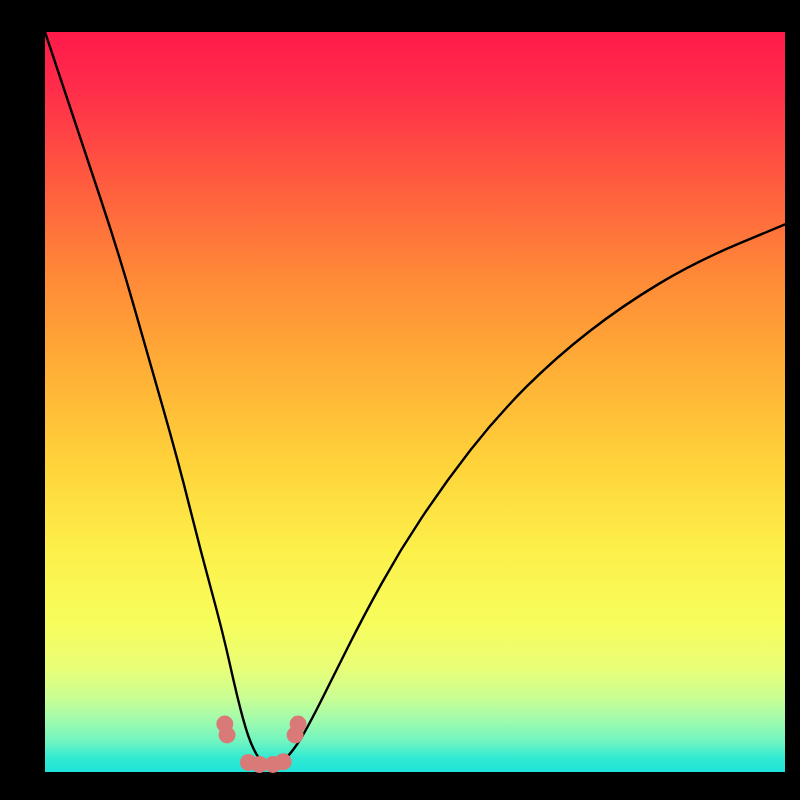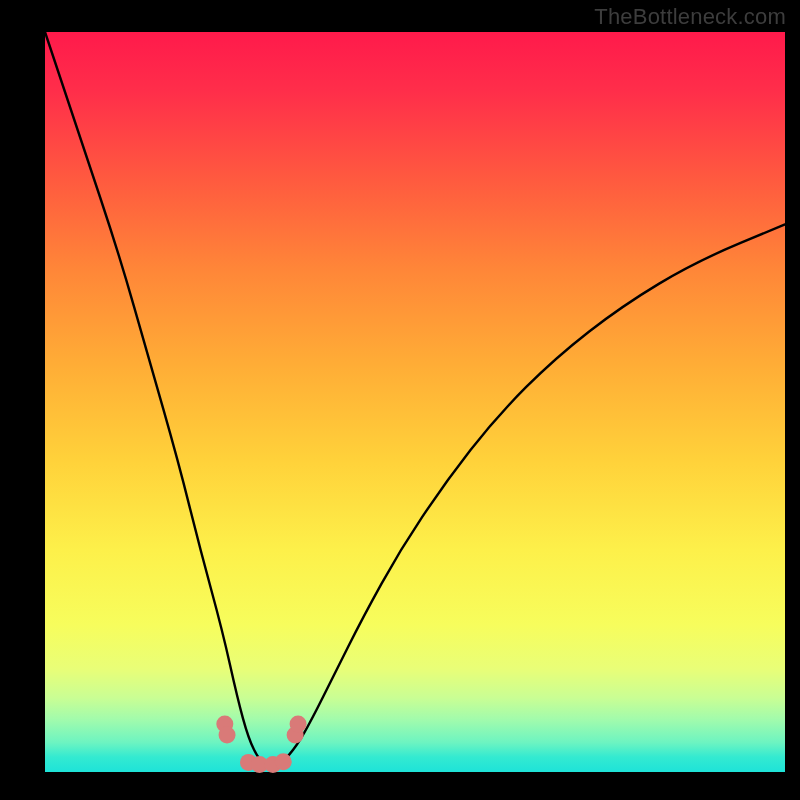--- a/index.html
+++ b/index.html
@@ -64,21 +64,20 @@
     color: #3d3d3d;
     font-size: 22px;
     letter-spacing: 0.2px;
   }
 </style>
 </head>
 <body>
 
 <div class="frame">
 
-  <div class="watermark">TheBottleneck.com</div>
 
   <div class="plot-area">
     <div class="gradient-bg"></div>
 
     <svg class="curve" viewBox="0 0 740 740" preserveAspectRatio="none">
       <path id="main-curve" fill="none" stroke="#000" stroke-width="2.4" stroke-linecap="round" stroke-linejoin="round" d="M 0.00 0.00 Q 0.00 0.00 18.50 55.50 Q 37.00 111.00 55.50 166.50 Q 74.00 222.00 88.80 273.80 Q 103.60 325.60 118.40 377.40 Q 133.20 429.20 144.30 473.60 Q 155.40 518.00 166.50 558.70 Q 177.60 599.40 185.00 632.70 Q 192.40 666.00 197.95 686.35 Q 203.50 706.70 209.05 717.80 Q 214.60 728.90 220.15 732.60 Q 225.70 736.30 231.25 733.71 Q 236.80 731.12 244.20 722.61 Q 251.60 714.10 259.00 701.15 Q 266.40 688.20 277.50 666.00 Q 288.60 643.80 303.40 614.20 Q 318.20 584.60 336.70 551.30 Q 355.20 518.00 377.40 484.70 Q 399.60 451.40 425.50 418.10 Q 451.40 384.80 481.00 355.20 Q 510.60 325.60 543.90 299.70 Q 577.20 273.80 614.20 251.60 Q 651.20 229.40 695.60 210.90 L 740.00 192.40"></path>
       <g id="marker-group">
           <circle cx="179.82" cy="691.90" r="8.5" fill="#d97a78"></circle>
           <circle cx="182.04" cy="703.00" r="8.5" fill="#d97a78"></circle>
           <circle cx="203.50" cy="730.38" r="8.5" fill="#d97a78"></circle>

